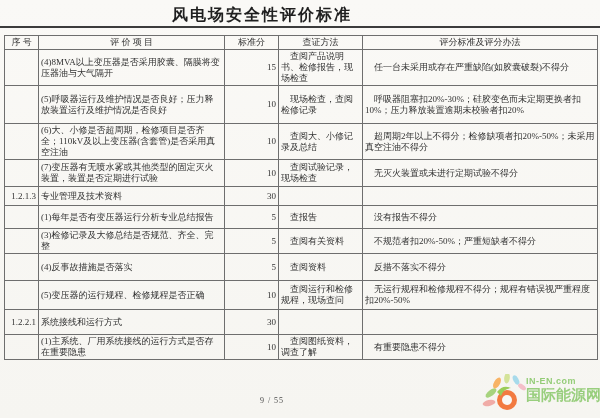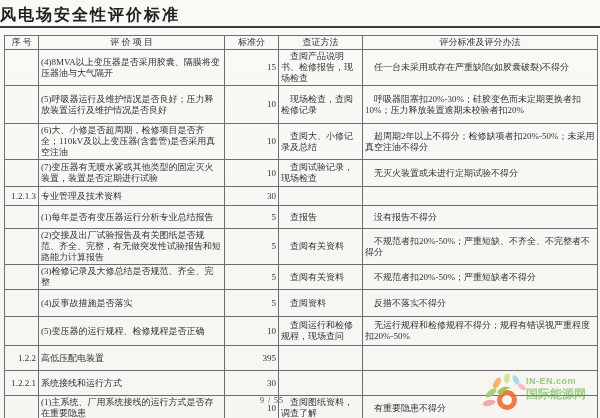--- a/index.html
+++ b/index.html
@@ -11,22 +11,22 @@
     overflow: hidden;
     color: #3a3a3a;
   }
   .page {
     position: absolute;
     inset: 0;
     background: linear-gradient(180deg, #faf9f6 0%, #f6f5f1 100%);
   }
   .title {
     position: absolute;
-    top: 5px; left: 0; width: 508px;
-    text-align: left;
+    top: 5px; left: 8px; width: 508px;
+    text-align: center;
     font-size: 16px;
     font-weight: bold;
     letter-spacing: 2px;
     color: #1f1f1f;
   }
   .title-rule {
     position: absolute;
     top: 26px; left: 0; width: 600px; height: 2px;
     background: #3c3c3c;
   }
@@ -82,21 +82,21 @@
   }
   .wm-brand {
     display: block;
     font-size: 9px;
     font-weight: bold;
     letter-spacing: 0.5px;
     opacity: 0.75;
   }
   .wm-name {
     display: block;
-    font-size: 12px;
+    font-size: 15px;
     font-weight: bold;
     letter-spacing: 0px;
     line-height: 17px;
     opacity: 0.7;
     white-space: nowrap;
   }
 </style>
 </head>
 <body>
 
@@ -158,54 +158,40 @@
         <td class="c-method"></td>
         <td class="c-criteria"></td>
       </tr>
       <tr class="h23">
         <td class="c-no"></td>
         <td class="c-item">(1)每年是否有变压器运行分析专业总结报告</td>
         <td class="c-score">5</td>
         <td class="c-method">查报告</td>
         <td class="c-criteria">没有报告不得分</td>
       </tr>
-      <tr class="h27">
-        <td class="c-no"></td>
-        <td class="c-item">(2)交接及出厂试验报告及有关图纸是否规范、齐全、完整，有无做突发性试验报告和短路能力计算报告</td>
-        <td class="c-score">5</td>
-        <td class="c-method">查阅有关资料</td>
-        <td class="c-criteria">不规范者扣20%-50%；严重短缺、不齐全、不完整者不得分</td>
-      </tr>
       <tr class="h18">
         <td class="c-no"></td>
         <td class="c-item">(3)检修记录及大修总结是否规范、齐全、完整</td>
         <td class="c-score">5</td>
         <td class="c-method">查阅有关资料</td>
         <td class="c-criteria">不规范者扣20%-50%；严重短缺者不得分</td>
       </tr>
       <tr class="h27">
         <td class="c-no"></td>
         <td class="c-item">(4)反事故措施是否落实</td>
         <td class="c-score">5</td>
         <td class="c-method">查阅资料</td>
         <td class="c-criteria">反措不落实不得分</td>
       </tr>
       <tr class="h29">
         <td class="c-no"></td>
         <td class="c-item">(5)变压器的运行规程、检修规程是否正确</td>
         <td class="c-score">10</td>
         <td class="c-method">查阅运行和检修规程，现场查问</td>
         <td class="c-criteria">无运行规程和检修规程不得分；规程有错误视严重程度扣20%-50%</td>
-      </tr>
-      <tr class="h25">
-        <td class="c-no">1.2.2</td>
-        <td class="c-item">高低压配电装置</td>
-        <td class="c-score">395</td>
-        <td class="c-method"></td>
-        <td class="c-criteria"></td>
       </tr>
       <tr class="h25">
         <td class="c-no">1.2.2.1</td>
         <td class="c-item">系统接线和运行方式</td>
         <td class="c-score">30</td>
         <td class="c-method"></td>
         <td class="c-criteria"></td>
       </tr>
       <tr class="h20">
         <td class="c-no"></td>

